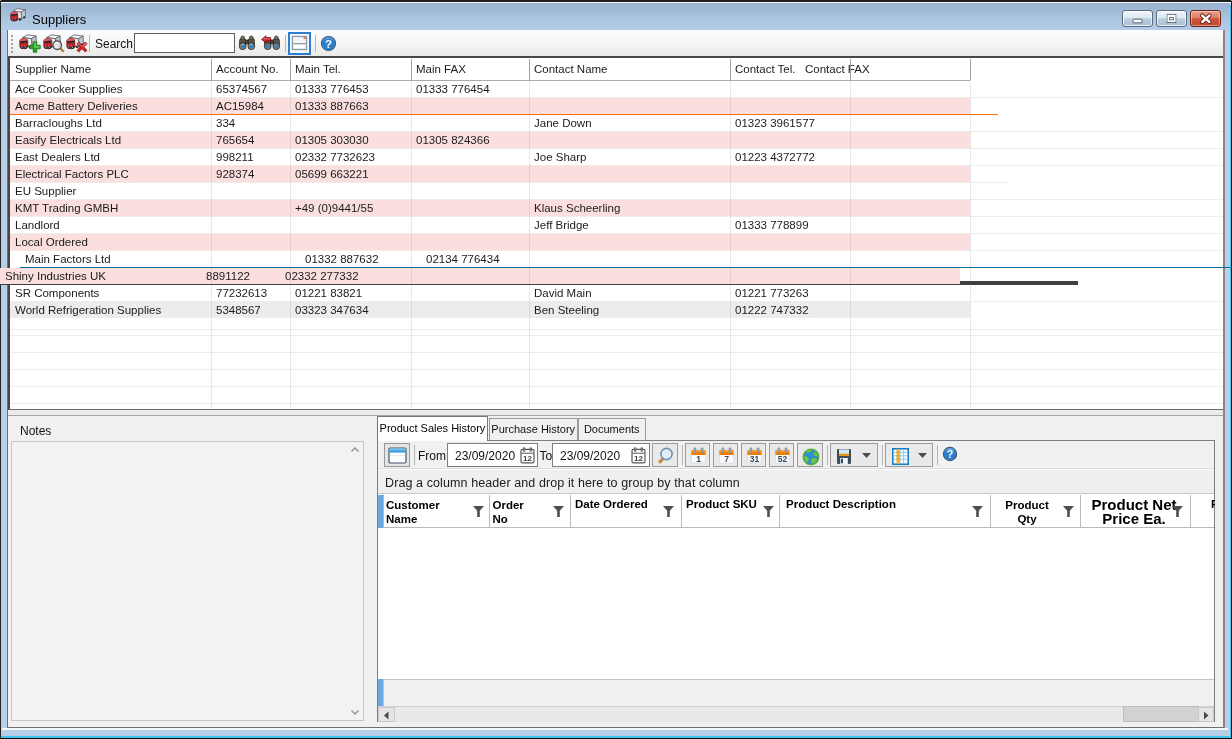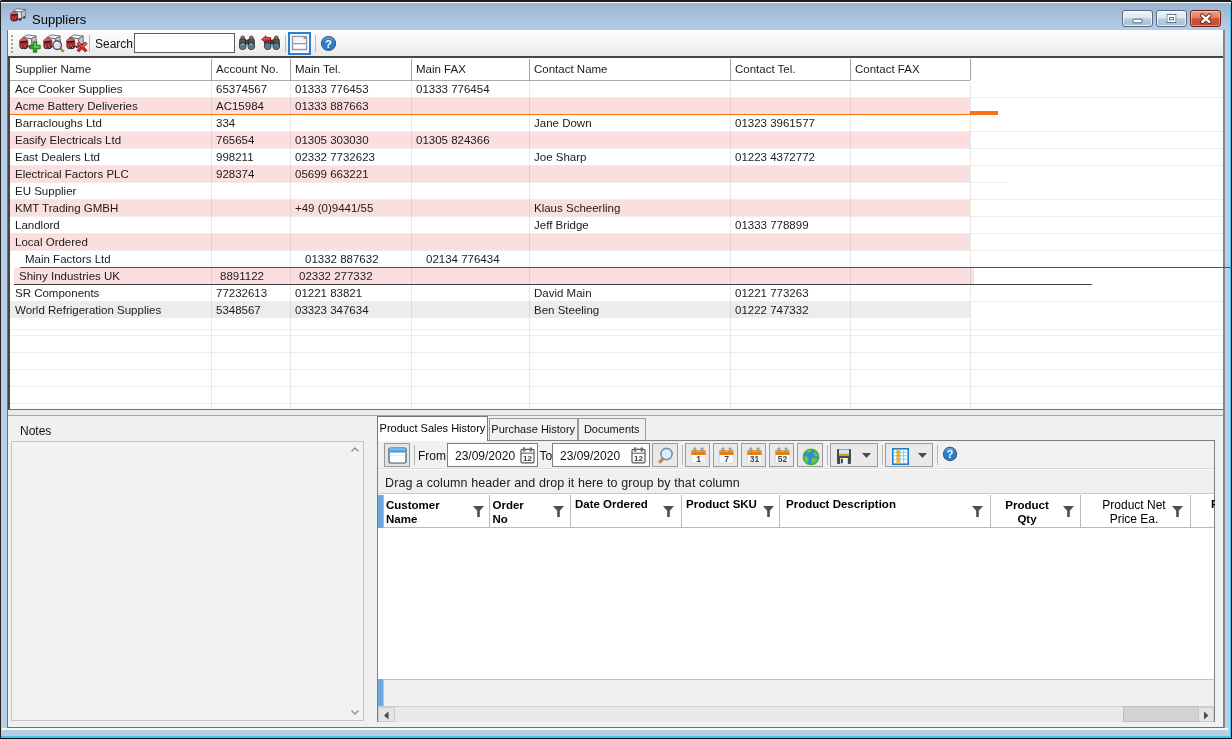--- a/index.html
+++ b/index.html
@@ -171,36 +171,36 @@
 <path d="M3 6 A6 6 0 0 1 14 6 A7.5 7.5 0 0 0 3 6" fill="#7ab2e0"></path>
 <text x="8.5" y="12.6" font-family="Liberation Sans" font-size="11.5" font-weight="bold" fill="#fff" text-anchor="middle">?</text>
 </svg></div>
 <div class="a" style="left:8px;top:56px;width:1215px;height:354px;background:#fff;border-top:2px solid #464646;border-left:2px solid #464646;border-bottom:1.6px solid #6e6e6e"></div>
 <div class="a txt" style="left:15px;top:63px">Supplier Name</div>
 <div class="a txt" style="left:216px;top:63px">Account No.</div>
 <div class="a txt" style="left:295px;top:63px">Main Tel.</div>
 <div class="a txt" style="left:416px;top:63px">Main FAX</div>
 <div class="a txt" style="left:534px;top:63px">Contact Name</div>
 <div class="a txt" style="left:735px;top:63px">Contact Tel.</div>
-<div class="a txt" style="left:855px;top:63px">Contact FAX</div>
+<div class="a txt" style="left:805px;top:63px">Contact FAX</div>
 <div class="a" style="left:211px;top:59px;width:1px;height:21px;background:#a2a2a2"></div>
 <div class="a" style="left:290px;top:59px;width:1px;height:21px;background:#a2a2a2"></div>
 <div class="a" style="left:411px;top:59px;width:1px;height:21px;background:#a2a2a2"></div>
 <div class="a" style="left:529px;top:59px;width:1px;height:21px;background:#a2a2a2"></div>
 <div class="a" style="left:730px;top:59px;width:1px;height:21px;background:#a2a2a2"></div>
 <div class="a" style="left:850px;top:59px;width:1px;height:21px;background:#a2a2a2"></div>
 <div class="a" style="left:970px;top:59px;width:1px;height:21px;background:#a2a2a2"></div>
 <div class="a" style="left:10px;top:79.6px;width:960px;height:1px;background:#ababab"></div>
 <div class="a" style="left:10px;top:80.5px;width:1213px;height:17px;border-bottom:1px solid #ededed">
 <div class="a txt" style="left:5px;top:2.5px">Ace Cooker Supplies</div>
 <div class="a txt" style="left:206px;top:2.5px">65374567</div>
 <div class="a txt" style="left:285px;top:2.5px">01333 776453</div>
 <div class="a txt" style="left:406px;top:2.5px">01333 776454</div>
 </div>
-<div class="a" style="left:10px;top:97.5px;width:988px;height:17px;border-bottom:4px solid #f97316">
+<div class="a" style="left:10px;top:97.5px;width:988px;height:17px;border-bottom:1px solid #f97316">
 <div class="a" style="left:0;top:0;width:960px;height:16px;background:#fbdede"></div>
 <div class="a txt" style="left:5px;top:2.5px">Acme Battery Deliveries</div>
 <div class="a txt" style="left:206px;top:2.5px">AC15984</div>
 <div class="a txt" style="left:285px;top:2.5px">01333 887663</div>
 </div>
 <div class="a" style="left:10px;top:114.5px;width:1213px;height:17px;border-bottom:1px solid #ededed">
 <div class="a txt" style="left:5px;top:2.5px">Barracloughs Ltd</div>
 <div class="a txt" style="left:206px;top:2.5px">334</div>
 <div class="a txt" style="left:285px;top:15px">03423 6643282</div>
 <div class="a txt" style="left:524px;top:2.5px">Jane Down</div>
@@ -242,21 +242,21 @@
 </div>
 <div class="a" style="left:10px;top:233.5px;width:1213px;height:17px;border-bottom:1px solid #ededed">
 <div class="a" style="left:0;top:0;width:960px;height:16px;background:#fbdede"></div>
 <div class="a txt" style="left:5px;top:2.5px">Local Ordered</div>
 </div>
 <div class="a" style="left:20px;top:250.5px;width:1213px;height:17px;border-bottom:1px solid #0369a1">
 <div class="a txt" style="left:5px;top:2.5px">Main Factors Ltd</div>
 <div class="a txt" style="left:285px;top:2.5px">01332 887632</div>
 <div class="a txt" style="left:406px;top:2.5px">02134 776434</div>
 </div>
-<div class="a" style="left:14px;top:267.5px;width:1078px;height:17px;border-bottom:1px solid #404040">
+<div class="a" style="left:0;top:267.5px;width:1078px;height:17px;border-bottom:4px solid #404040">
 <div class="a" style="left:0;top:0;width:960px;height:16px;background:#fbdede"></div>
 <div class="a txt" style="left:5px;top:2.5px">Shiny Industries UK</div>
 <div class="a txt" style="left:206px;top:2.5px">8891122</div>
 <div class="a txt" style="left:285px;top:2.5px">02332 277332</div>
 </div>
 <div class="a" style="left:10px;top:284.5px;width:1213px;height:17px;border-bottom:1px solid #ededed">
 <div class="a txt" style="left:5px;top:2.5px">SR Components</div>
 <div class="a txt" style="left:206px;top:2.5px">77232613</div>
 <div class="a txt" style="left:285px;top:2.5px">01221 83821</div>
 <div class="a txt" style="left:524px;top:2.5px">David Main</div>
@@ -454,21 +454,21 @@
     <path d="M1 1 L12 1 L7.8 5.8 L7.8 12 L5.2 12 L5.2 5.8 Z" fill="#4f4f4f"></path>
   </svg>
 <div class="a" style="left:786px;top:497.5px;font-size:11.5px;font-weight:bold;color:#000;white-space:nowrap">Product Description</div>
 <svg class="a" style="left:971px;top:505px" width="13" height="13" viewBox="0 0 13 13">
     <path d="M1 1 L12 1 L7.8 5.8 L7.8 12 L5.2 12 L5.2 5.8 Z" fill="#4f4f4f"></path>
   </svg>
 <div class="a" style="left:990px;top:497.5px;width:74px;text-align:center;font-size:11.5px;font-weight:bold;color:#000;line-height:14.5px">Product<br>Qty</div>
 <svg class="a" style="left:1062px;top:505px" width="13" height="13" viewBox="0 0 13 13">
     <path d="M1 1 L12 1 L7.8 5.8 L7.8 12 L5.2 12 L5.2 5.8 Z" fill="#4f4f4f"></path>
   </svg>
-<div class="a" style="left:1087px;top:497.5px;width:94px;text-align:center;font-size:12px;font-weight:normal;color:#000;line-height:14.5px">Product Net<br>Price Ea.</div>
+<div class="a" style="left:1087px;top:497.5px;width:94px;text-align:center;font-size:15px;font-weight:bold;color:#000;line-height:14.5px">Product Net<br>Price Ea.</div>
 <svg class="a" style="left:1171px;top:505px" width="13" height="13" viewBox="0 0 13 13">
     <path d="M1 1 L12 1 L7.8 5.8 L7.8 12 L5.2 12 L5.2 5.8 Z" fill="#4f4f4f"></path>
   </svg>
 <div class="a" style="left:1211px;top:497.5px;width:4px;overflow:hidden;font-size:11.5px;font-weight:bold;color:#000;white-space:nowrap">Pr</div>
 <div class="a" style="left:378px;top:678.5px;width:836px;height:27px;background:#f0f0f0;border-top:1px solid #c3c3c3"></div>
 <div class="a" style="left:378px;top:678.5px;width:5.5px;height:27px;background:#6ea6e0;border-right:1px solid #c3c3c3"></div>
 <div class="a" style="left:378px;top:705.5px;width:836px;height:16.5px;background:#e9e9e9;border-top:1px solid #d0d0d0"></div>
 <div class="a" style="left:378px;top:706.5px;width:17px;height:15px;background:#e5e5e5;border:1px solid #c9c9c9"><svg width="15" height="13" viewBox="0 0 15 13">
       <path d="M9.5 2.5 L5 6.5 L9.5 10.5 Z" fill="#4a4a4a"></path>
     </svg></div>

